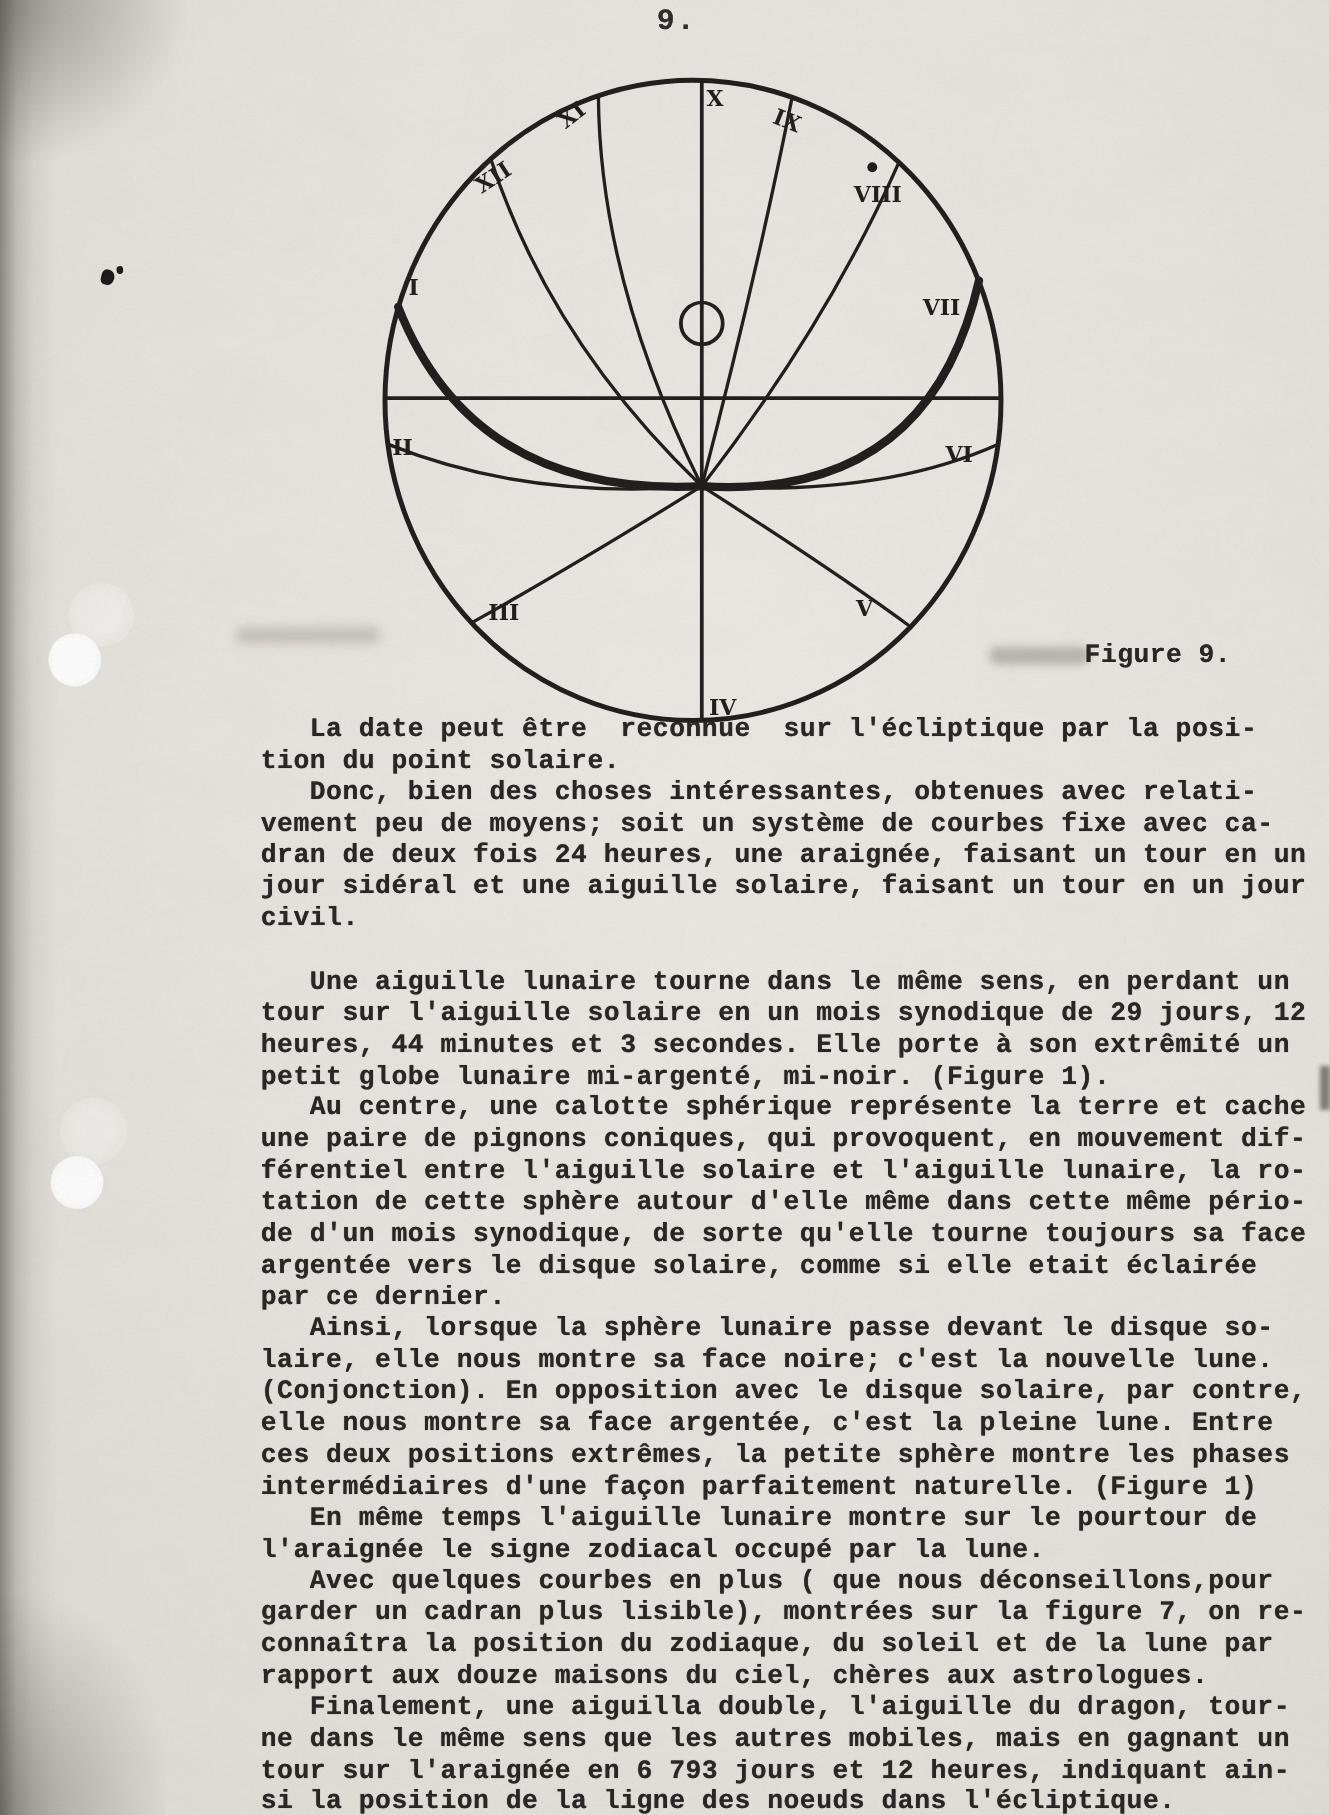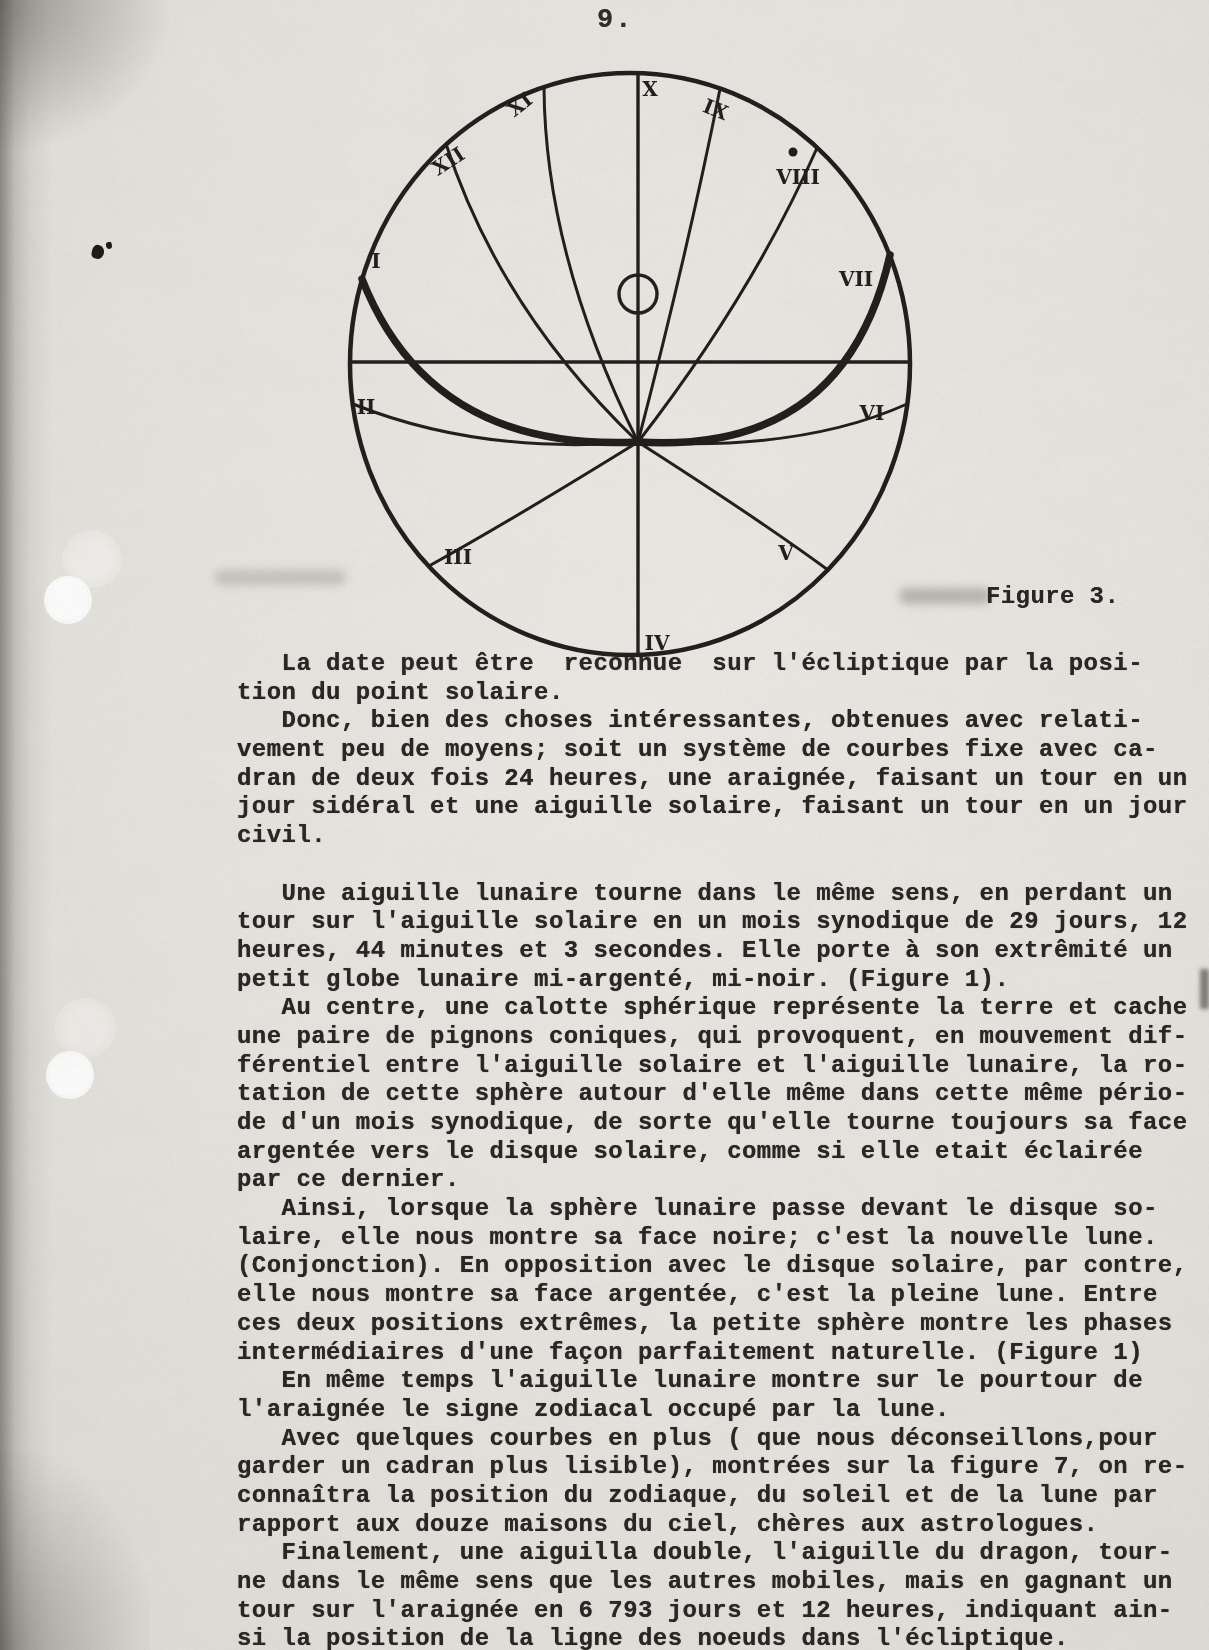--- a/index.html
+++ b/index.html
@@ -110,21 +110,21 @@
       <text class="fig-label" x="458" y="564" text-anchor="middle">III</text>
       <text class="fig-label" x="657" y="650" text-anchor="middle">IV</text>
       <text class="fig-label" x="786" y="560" text-anchor="middle">V</text>
       <text class="fig-label" x="872" y="420" text-anchor="middle">VI</text>
       <text class="fig-label" x="856" y="286" text-anchor="middle">VII</text>
       <text class="fig-label" x="798" y="184" text-anchor="middle">VIII</text>
       <text class="fig-label" text-anchor="middle" transform="translate(713,116) rotate(22)">IX</text>
     </g>
   </svg>
 
-  <div class="figure-caption">Figure 3.</div>
+  <div class="figure-caption">Figure 9.</div>
 
   <div class="body-text" id="body-text">
       <div class="line">   La date peut être  reconnue  sur l'écliptique par la posi-</div>
       <div class="line">tion du point solaire.</div>
       <div class="line">   Donc, bien des choses intéressantes, obtenues avec relati-</div>
       <div class="line">vement peu de moyens; soit un système de courbes fixe avec ca-</div>
       <div class="line">dran de deux fois 24 heures, une araignée, faisant un tour en un</div>
       <div class="line">jour sidéral et une aiguille solaire, faisant un tour en un jour</div>
       <div class="line">civil.</div>
       <div class="line"></div>

